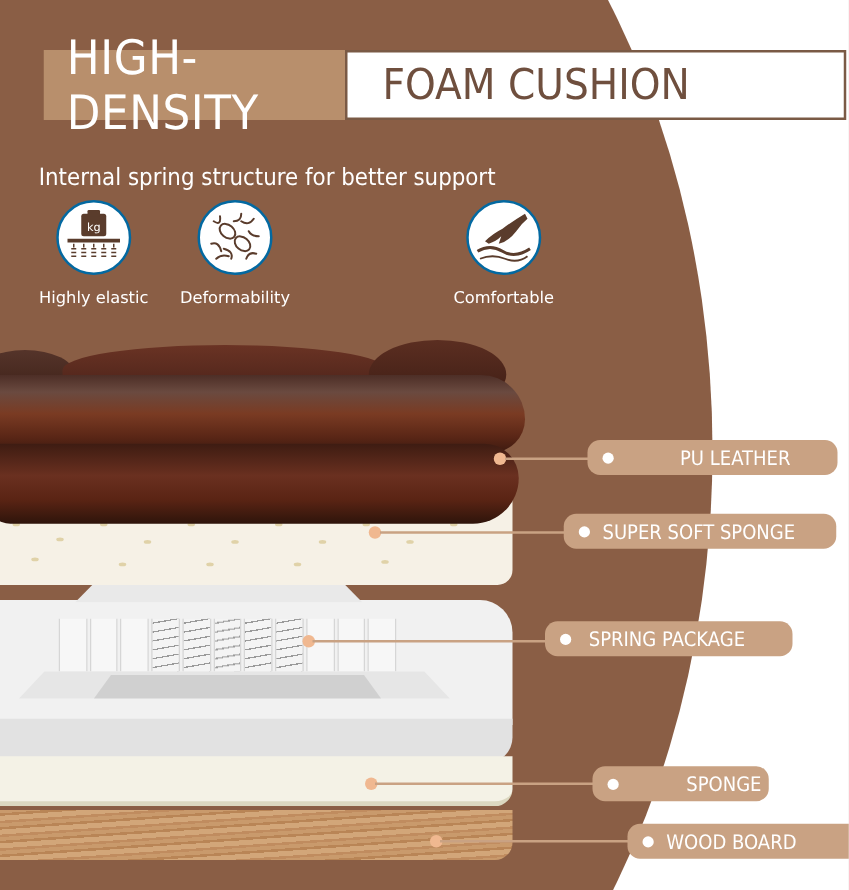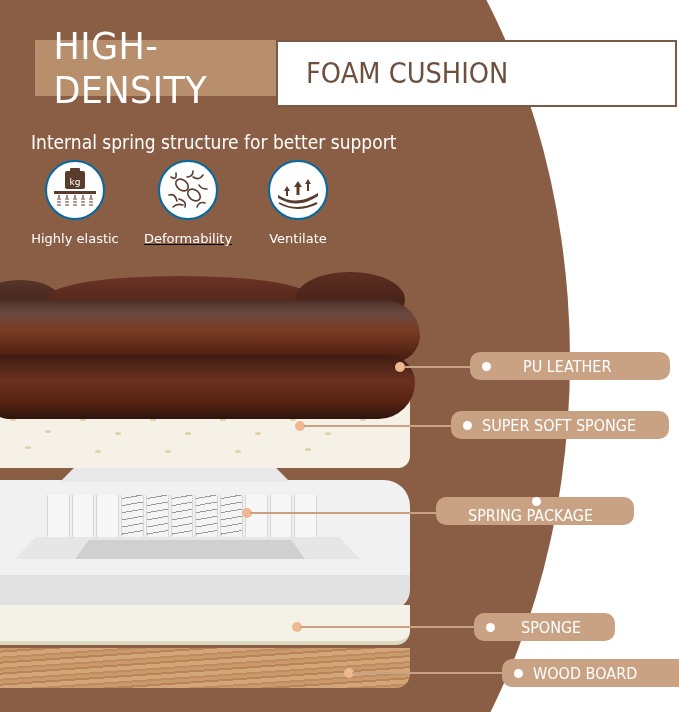--- a/index.html
+++ b/index.html
@@ -26,25 +26,25 @@
     color: #ffffff;
     font-size: 38px; font-weight: normal;
     display: flex; align-items: center; justify-content: flex-end;
     padding-right: 10px;
     letter-spacing: 0.5px;
     font-family: "DejaVu Sans", sans-serif;
     transform-origin: right center;
   }
   .banner-left span { display: inline-block; transform: scaleX(0.92); transform-origin: right center; }
   .banner-right {
-    flex: 1; height: 67px;
+    flex: 1; height: 56px;
     background: #ffffff;
     border: 2px solid #7a5a45;
     color: #6f4f3e;
-    font-size: 28px;
+    font-size: 34px;
     display: flex; align-items: center;
     padding-left: 28px;
     font-family: "DejaVu Sans", sans-serif;
   }
   .banner-right span { display: inline-block; transform: scaleX(0.92); transform-origin: left center; }
 
   .subtitle {
     position: absolute; left: 31px; top: 131px;
     color: #ffffff; font-size: 19px;
     font-family: "DejaVu Sans", sans-serif;
@@ -209,48 +209,44 @@
           <path d="M17 30 v3 M15 34 h4 M15 37 h4 M15 40 h4"></path>
           <path d="M25 30 v3 M23 34 h4 M23 37 h4 M23 40 h4"></path>
           <path d="M33 30 v3 M31 34 h4 M31 37 h4 M31 40 h4"></path>
           <path d="M41 30 v3 M39 34 h4 M39 37 h4 M39 40 h4"></path>
         </g>
       </svg>
     </div>
     <div class="label">Highly elastic</div>
   </div>
 
-  <div class="feature" style="left:133px; top:0;text-decoration:underline;">
+  <div class="feature" style="left:133px; top:0;">
     <div class="icon-circle">
       <svg width="50" height="50" viewBox="0 0 50 50">
         <g stroke="#5a3c2c" stroke-width="1.6" fill="none" stroke-linecap="round">
           <ellipse cx="19" cy="20" rx="7" ry="5" transform="rotate(40 19 20)"></ellipse>
           <ellipse cx="31" cy="30" rx="7" ry="5" transform="rotate(40 31 30)"></ellipse>
           <path d="M8 12 q6 4 5 -4 M40 10 q-4 6 -10 2 M6 30 q6 -2 8 6 M42 38 q-6 -2 -8 4 M22 42 q2 -6 -6 -8 M30 6 q0 6 -6 6 M44 24 q-6 0 -8 -4 M10 42 q4 -4 10 -2"></path>
         </g>
       </svg>
     </div>
     <div class="label">Deformability</div>
   </div>
 
-  <div class="feature" style="left:243px; top:0;">
+
+  <div class="feature" style="left:348px; top:0;">
     <div class="icon-circle">
       <svg width="50" height="50" viewBox="0 0 50 50">
-        <g fill="#5a3c2c">
-          <path d="M11 26 l3 -5 l3 5 h-2 v5 h-2 v-5 z"></path>
-          <path d="M21 22 l4 -6 l4 6 h-2.5 v8 h-3 v-8 z"></path>
-          <path d="M32 19 l3 -5 l3 5 h-2 v7 h-2 v-7 z"></path>
-          <path d="M5 30 q18 12 40 -2 l0 3 q-20 14 -40 2 z"></path>
-        </g>
-        <path d="M6 38 q18 10 38 0" stroke="#5a3c2c" stroke-width="2" fill="none"></path>
+        <path d="M42 6 q-10 6 -18 12 q-8 4 -14 10 l3 2 q6 -2 10 -6 l-2 6 q8 -2 14 -10 q4 -6 9 -10 z" fill="#5a3c2c"></path>
+        <path d="M4 36 q10 -6 20 0 t22 -2" stroke="#5a3c2c" stroke-width="2.5" fill="none"></path>
+        <path d="M6 42 q10 -4 20 0 t18 -2" stroke="#5a3c2c" stroke-width="1.5" fill="none"></path>
       </svg>
     </div>
-    <div class="label">Ventilate</div>
-  </div>
-
+    <div class="label">Comfortable</div>
+  </div>
 </div>
 
 <div class="cushion">
   <div class="leather-left-ear"></div>
   <div class="leather-top"></div>
   <div class="leather-right-ear"></div>
   <div class="soft-sponge">
     <span class="hole" style="left:15px; top:30px;"></span>
     <span class="hole" style="left:50px; top:42px;"></span>
     <span class="hole" style="left:85px; top:30px;"></span>
@@ -301,32 +297,32 @@
 
 <div class="dot-marker" style="left:242px; top:508px;"></div>
 <div class="connector" style="left:250px; top:512px; width:190px;"></div>
 
 <div class="dot-marker" style="left:292px; top:622px;"></div>
 <div class="connector" style="left:300px; top:626px; width:180px;"></div>
 
 <div class="dot-marker" style="left:344px; top:668px;"></div>
 <div class="connector" style="left:352px; top:672px; width:155px;"></div>
 
-<div class="tag" style="left:470px; top:352px; width:200px;">
+<div class="tag" style="left:470px; top:352px; width:200px;gap:21px;">
   <span class="tag-dot"></span>
   <span class="tag-text" style="margin-left:22px;">PU LEATHER</span>
 </div>
 <div class="tag" style="left:451px; top:411px; width:218px;">
   <span class="tag-dot"></span>
   <span class="tag-text">SUPER SOFT SPONGE</span>
 </div>
-<div class="tag" style="left:436px; top:497px; width:198px;flex-direction:column;">
+<div class="tag" style="left:436px; top:497px; width:198px;">
   <span class="tag-dot"></span>
   <span class="tag-text" style="margin-left:4px;">SPRING PACKAGE</span>
 </div>
-<div class="tag" style="left:474px; top:613px; width:141px;">
+<div class="tag" style="left:474px; top:613px; width:141px;gap:28px;">
   <span class="tag-dot"></span>
   <span class="tag-text" style="margin-left:16px;">SPONGE</span>
 </div>
 <div class="tag" style="left:502px; top:659px; width:192px;">
   <span class="tag-dot"></span>
   <span class="tag-text">WOOD BOARD</span>
 </div>
 
 </body></html>

